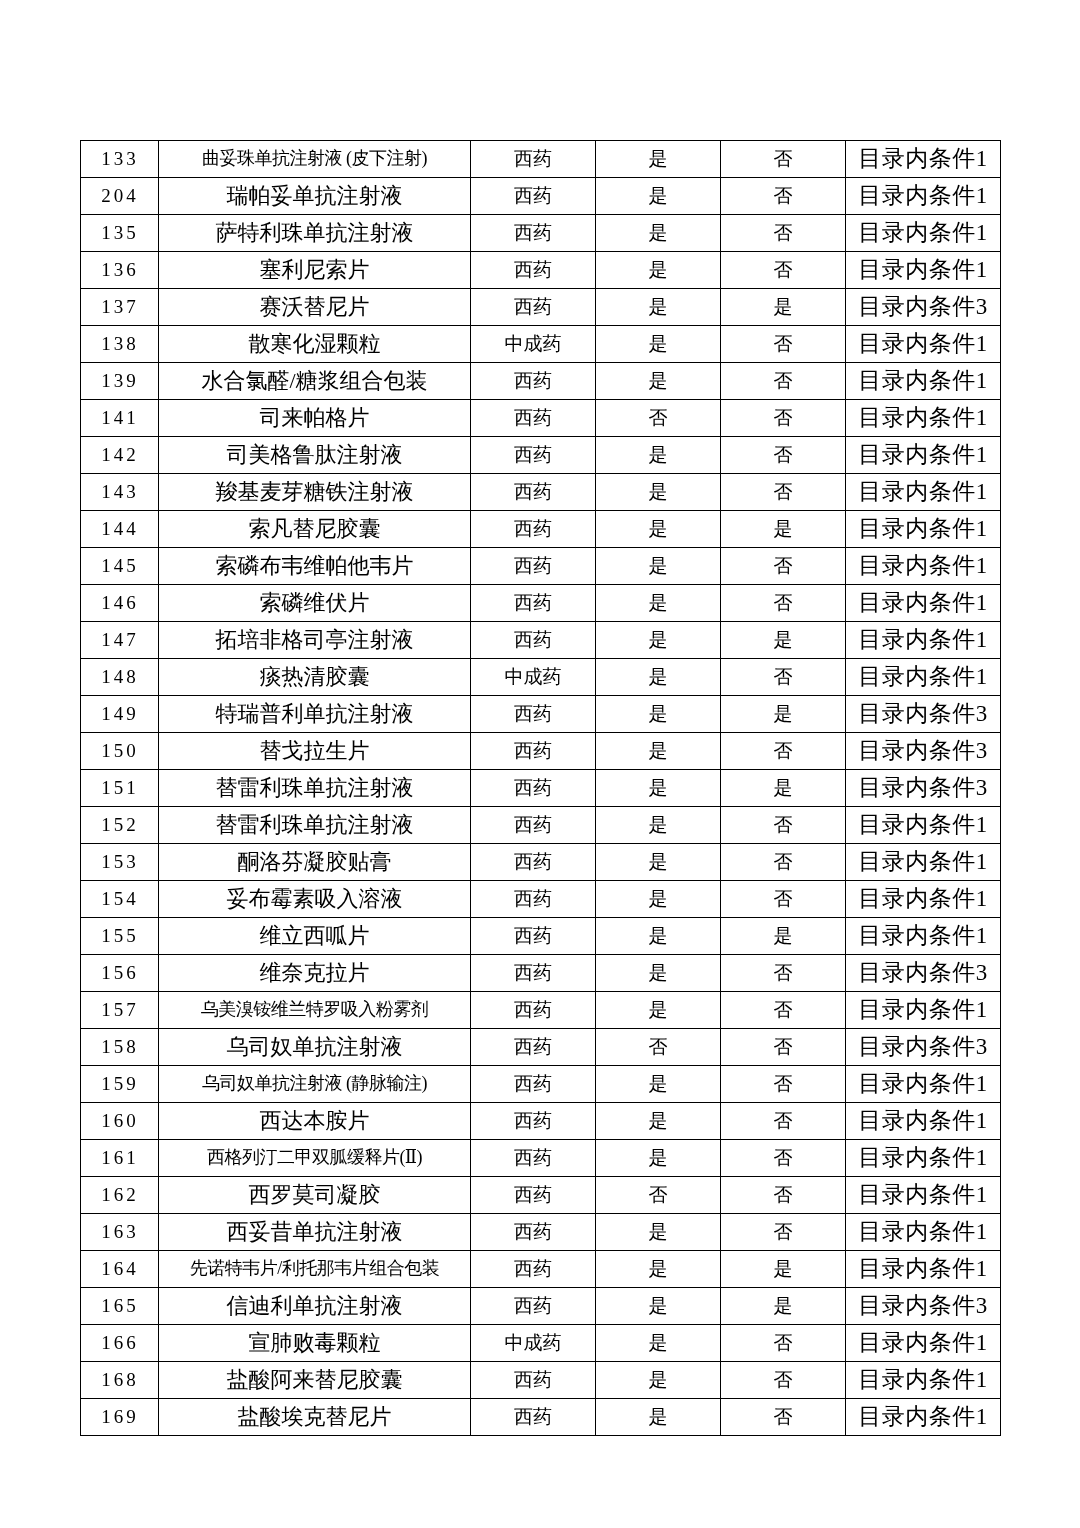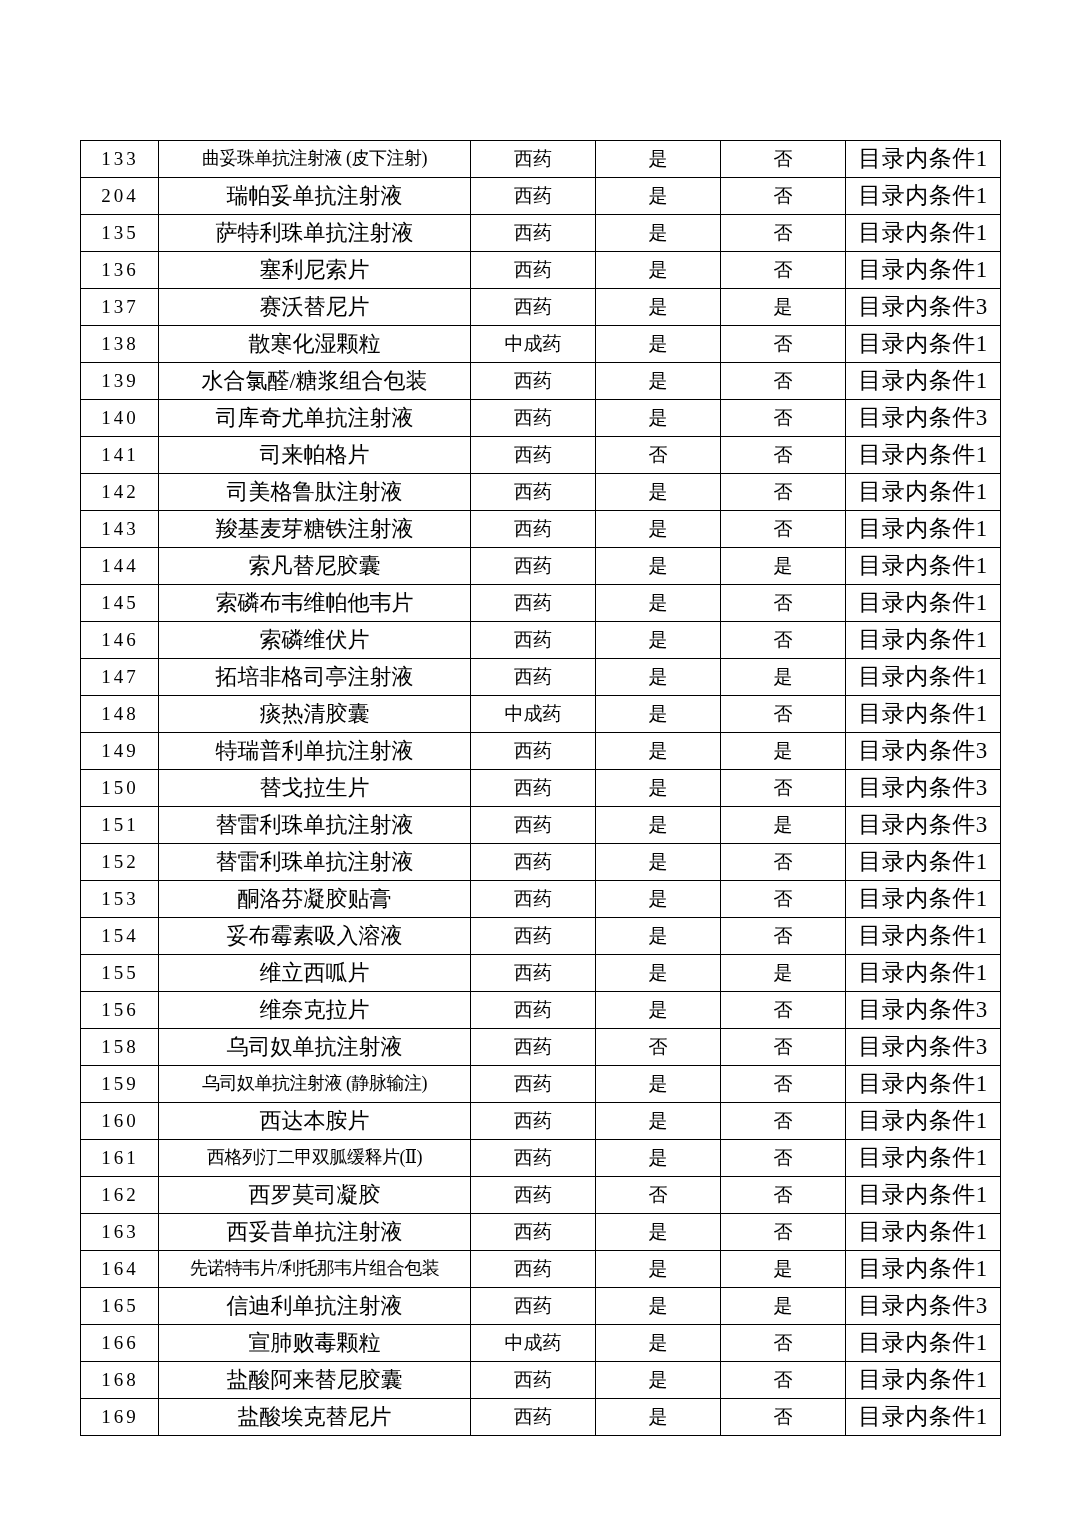--- a/index.html
+++ b/index.html
@@ -134,28 +134,20 @@
         </tr>
         <tr>
           <td class="idx">139</td>
           <td class="name">水合氯醛/糖浆组合包装</td>
           <td class="type">西药</td>
           <td class="cola">是</td>
           <td class="colb">否</td>
           <td class="note">目录内条件1</td>
         </tr>
         <tr>
-          <td class="idx">140</td>
-          <td class="name">司库奇尤单抗注射液</td>
-          <td class="type">西药</td>
-          <td class="cola">是</td>
-          <td class="colb">否</td>
-          <td class="note">目录内条件3</td>
-        </tr>
-        <tr>
           <td class="idx">141</td>
           <td class="name">司来帕格片</td>
           <td class="type">西药</td>
           <td class="cola">否</td>
           <td class="colb">否</td>
           <td class="note">目录内条件1</td>
         </tr>
         <tr>
           <td class="idx">142</td>
           <td class="name">司美格鲁肽注射液</td>
@@ -268,20 +260,28 @@
           <td class="colb">是</td>
           <td class="note">目录内条件1</td>
         </tr>
         <tr>
           <td class="idx">156</td>
           <td class="name">维奈克拉片</td>
           <td class="type">西药</td>
           <td class="cola">是</td>
           <td class="colb">否</td>
           <td class="note">目录内条件3</td>
+        </tr>
+        <tr>
+          <td class="idx">157</td>
+          <td class="name tight">乌美溴铵维兰特罗吸入粉雾剂</td>
+          <td class="type">西药</td>
+          <td class="cola">是</td>
+          <td class="colb">否</td>
+          <td class="note">目录内条件1</td>
         </tr>
         <tr>
           <td class="idx">158</td>
           <td class="name">乌司奴单抗注射液</td>
           <td class="type">西药</td>
           <td class="cola">否</td>
           <td class="colb">否</td>
           <td class="note">目录内条件3</td>
         </tr>
         <tr>

